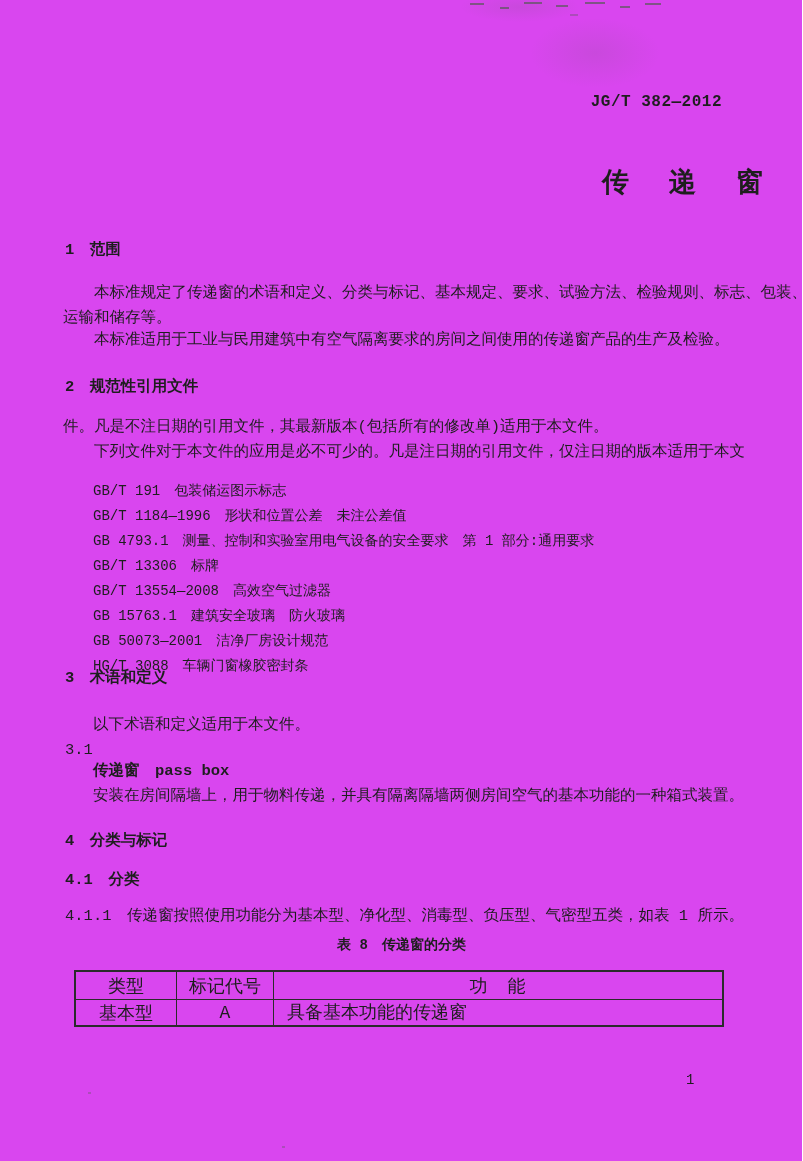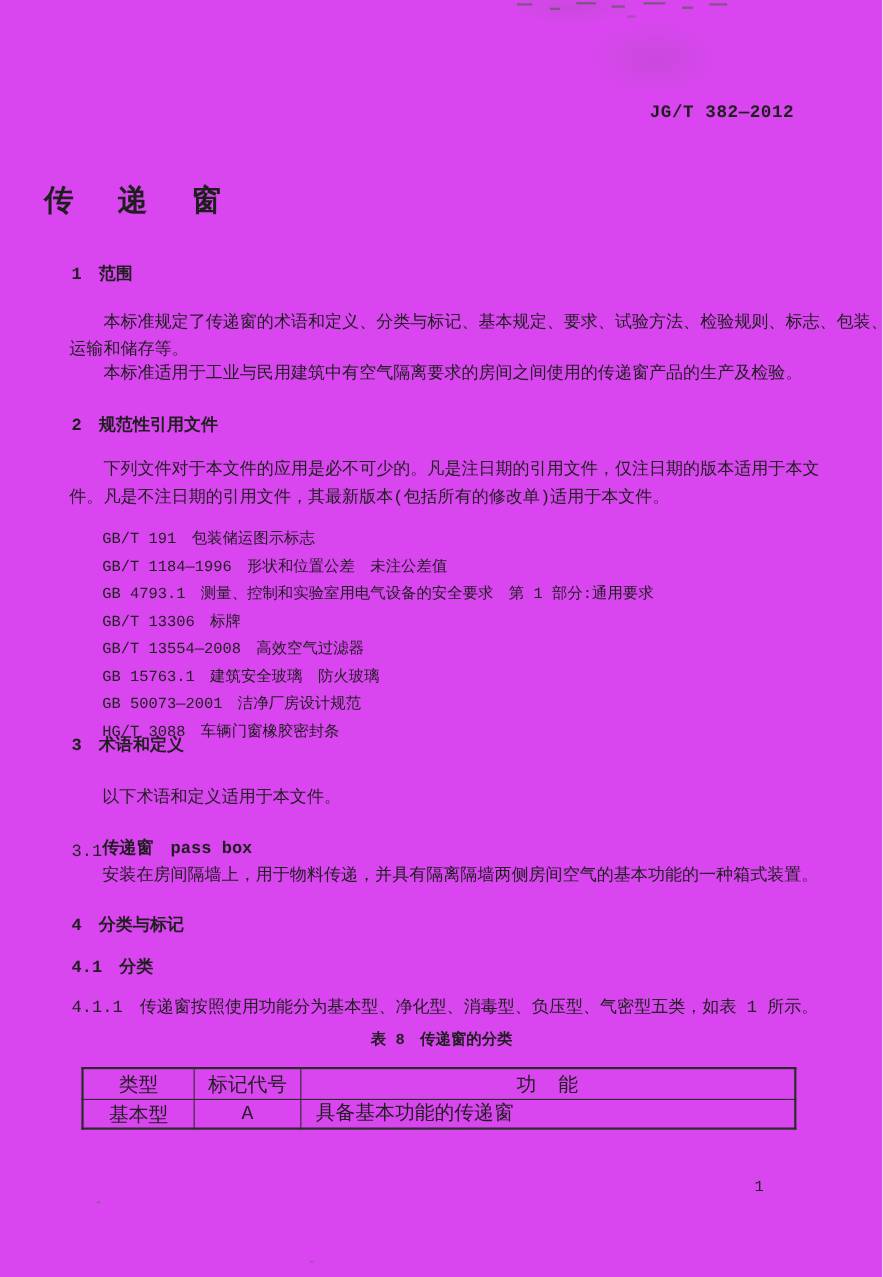--- a/index.html
+++ b/index.html
@@ -38,21 +38,21 @@
     right: 80px;
     font-size: 16px;
     font-weight: bold;
     letter-spacing: 0.5px;
   }
   .doc-title {
     position: absolute;
     top: 164px;
     left: 0;
     width: 803px;
-    text-align: left;
+    text-align: right;
     font-size: 27px;
     font-weight: bold;
     letter-spacing: 40px;
     padding-left: 40px;
     box-sizing: border-box;
     white-space: nowrap;
   }
   .heading {
     position: absolute;
     left: 65px;
@@ -163,37 +163,37 @@
   <div class="para" style="top:281px;">
     <div class="ln indent">本标准规定了传递窗的术语和定义、分类与标记、基本规定、要求、试验方法、检验规则、标志、包装、</div>
     <div class="ln">运输和储存等。</div>
   </div>
   <div class="para" style="top:328px;">
     <div class="ln indent">本标准适用于工业与民用建筑中有空气隔离要求的房间之间使用的传递窗产品的生产及检验。</div>
   </div>
 
   <div class="heading" style="top:376px;">2　规范性引用文件</div>
   <div class="para" style="top:415px;">
+    <div class="ln">件。凡是不注日期的引用文件，其最新版本(包括所有的修改单)适用于本文件。</div>
     <div class="ln indent">下列文件对于本文件的应用是必不可少的。凡是注日期的引用文件，仅注日期的版本适用于本文</div>
-    <div class="ln">件。凡是不注日期的引用文件，其最新版本(包括所有的修改单)适用于本文件。</div>
   </div>
   <div class="ref-list">
     <div class="ref-item">GB/T 191　包装储运图示标志</div>
     <div class="ref-item">GB/T 1184—1996　形状和位置公差　未注公差值</div>
     <div class="ref-item">GB 4793.1　测量、控制和实验室用电气设备的安全要求　第 1 部分:通用要求</div>
     <div class="ref-item">GB/T 13306　标牌</div>
     <div class="ref-item">GB/T 13554—2008　高效空气过滤器</div>
     <div class="ref-item">GB 15763.1　建筑安全玻璃　防火玻璃</div>
     <div class="ref-item">GB 50073—2001　洁净厂房设计规范</div>
     <div class="ref-item">HG/T 3088　车辆门窗橡胶密封条</div>
   </div>
 
   <div class="heading" style="top:667px;">3　术语和定义</div>
   <div class="plain" style="left:93px; top:713px;">以下术语和定义适用于本文件。</div>
-  <div class="plain" style="left:65px; top:738px;margin-top:24px;">3.1</div>
+  <div class="plain" style="left:65px; top:738px;">3.1</div>
   <div class="term-line" style="top:760px;">传递窗　pass box</div>
   <div class="plain" style="left:93px; top:784px;">安装在房间隔墙上，用于物料传递，并具有隔离隔墙两侧房间空气的基本功能的一种箱式装置。</div>
 
   <div class="heading" style="top:830px;">4　分类与标记</div>
   <div class="heading" style="top:869px;">4.1　分类</div>
   <div class="plain" style="left:65px; top:904px;">4.1.1　传递窗按照使用功能分为基本型、净化型、消毒型、负压型、气密型五类，如表 1 所示。</div>
 
   <div class="table-caption">表 8　传递窗的分类</div>
   <table class="cls-table">
     <tbody>

